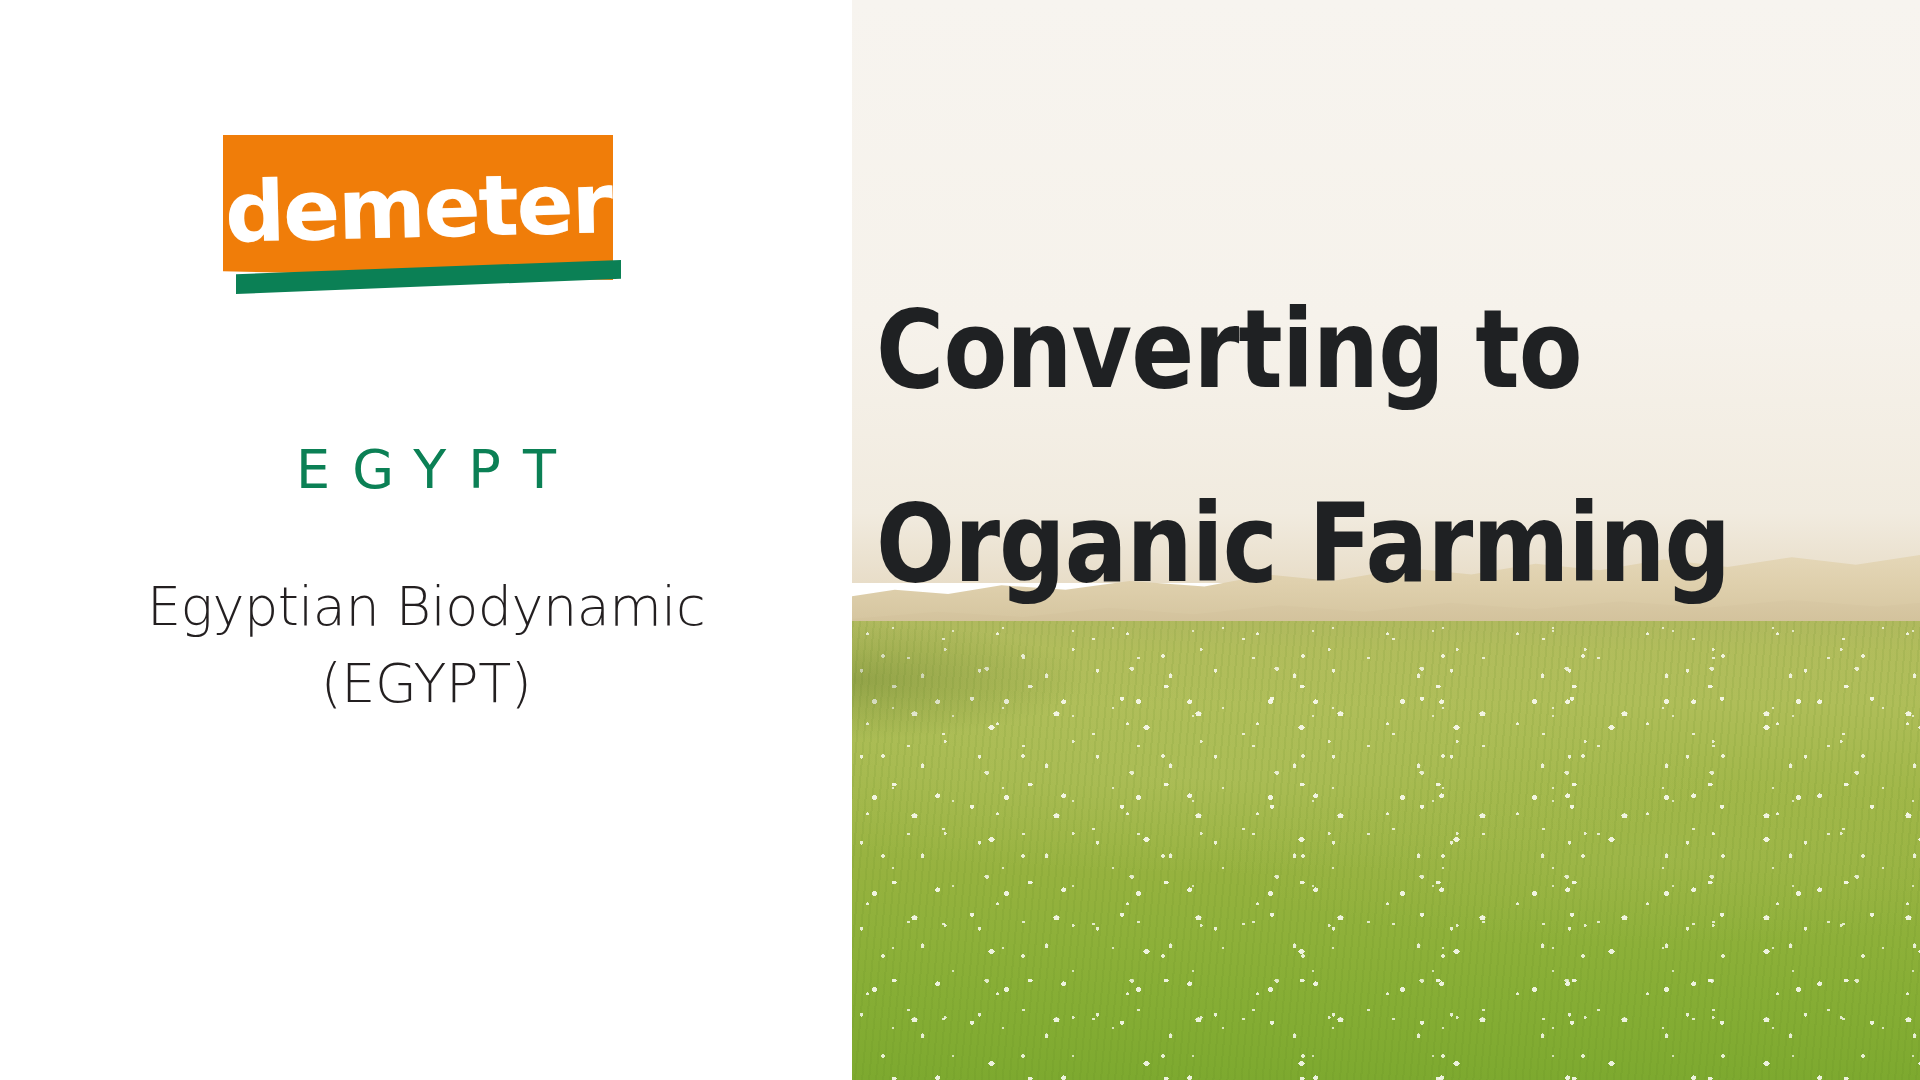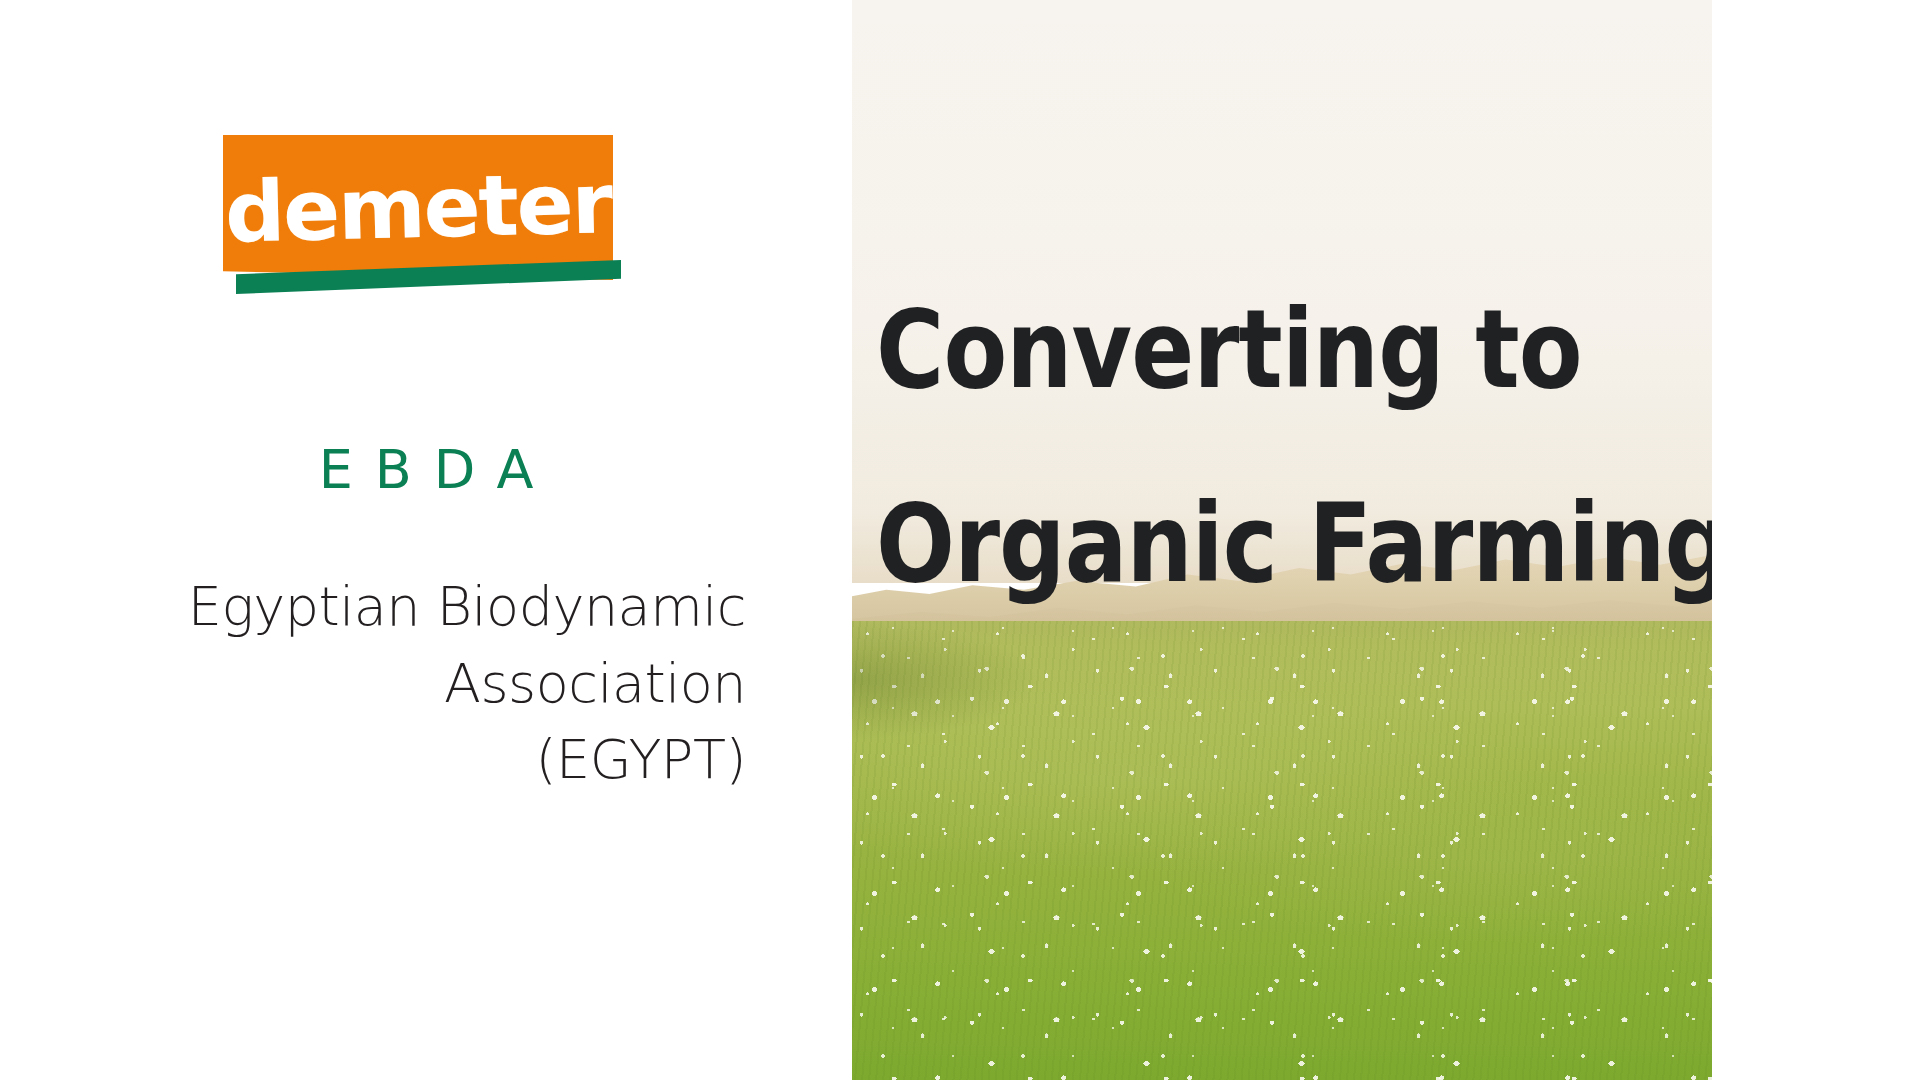--- a/index.html
+++ b/index.html
@@ -37,28 +37,28 @@
     clip-path: polygon(0% 42%, 100% 0%, 100% 55%, 0% 100%);
   }
 
   .logo-sub {
     margin-top:18px; color:#0B8055; font-size:54px; font-weight:400;
     letter-spacing:22px; text-indent:22px;
     font-family:"DejaVu Sans", sans-serif;
   }
 
   .org-name {
-    margin-top:68px; width:640px; text-align:right;
+    margin-top:68px; width:640px; text-align:center;
     color:#231f20; font-size:54px; line-height:1.42; font-weight:300;
     font-family:"DejaVu Sans", sans-serif; letter-spacing:-0.5px;
   }
   .org-name span { display:block; }
 
   
-  .right-panel { position:relative; width:860px; height:1080px; overflow:hidden; }
+  .right-panel { position:relative; width:1068px; height:1080px; overflow:hidden; }
 
   .photo { position:absolute; inset:0; }
 
   
   .sky {
     position:absolute; left:0; top:0; width:100%; height:54%;
     background:linear-gradient(180deg,#f7f4ef 0%, #f6f2eb 55%, #f1ebdf 88%, #e8ddc8 100%);
   }
   
   .dune-far {
@@ -144,25 +144,24 @@
 <div class="slide">
 
   <div class="left-panel">
 
     <div class="logo-block">
       <div class="logo-orange"></div>
       <div class="logo-word">demeter</div>
       <div class="logo-swoosh"></div>
     </div>
 
-    <div class="logo-sub">EBDA</div>
+    <div class="logo-sub">EGYPT</div>
 
     <div class="org-name">
       <span>Egyptian Biodynamic</span>
-      <span>Association</span>
       <span>(EGYPT)</span>
     </div>
 
   </div>
 
   <div class="right-panel">
 
     <div class="photo">
       <div class="sky"></div>
       <div class="dune-far"></div>

